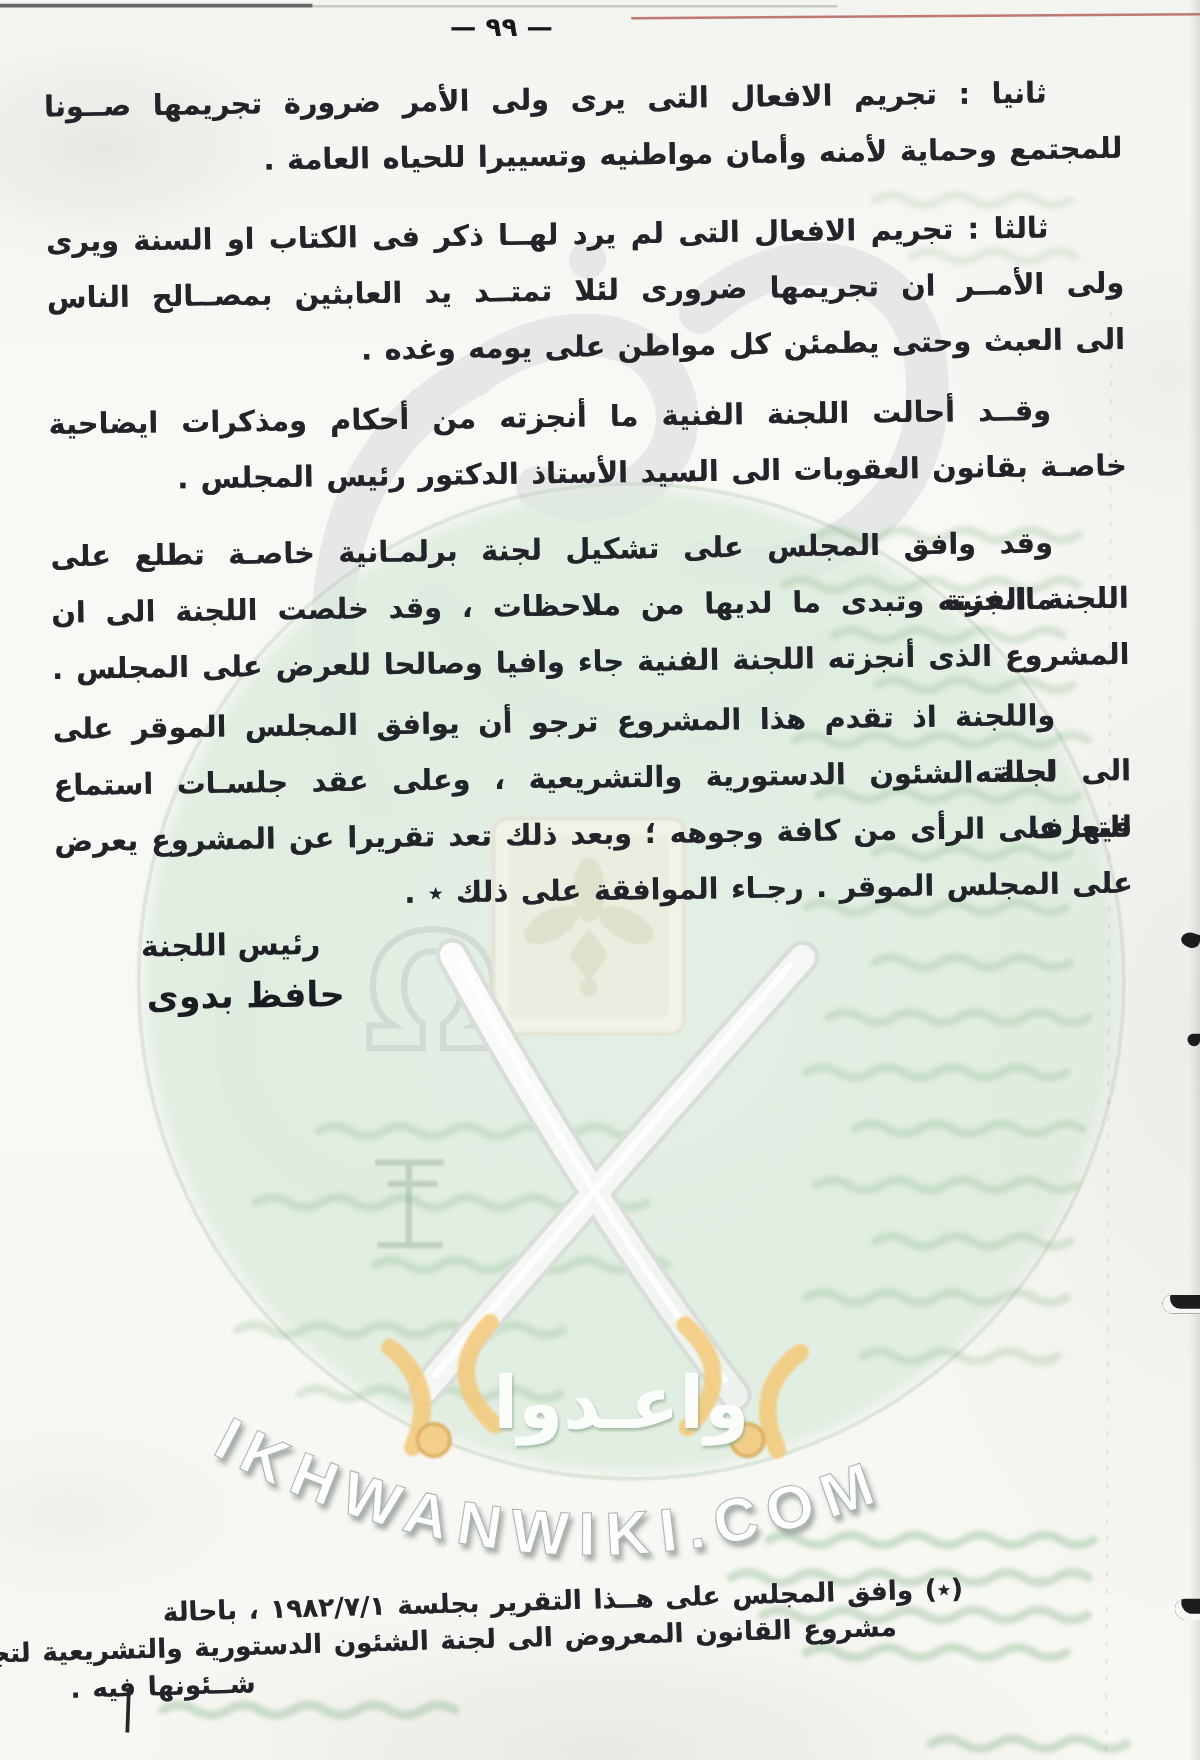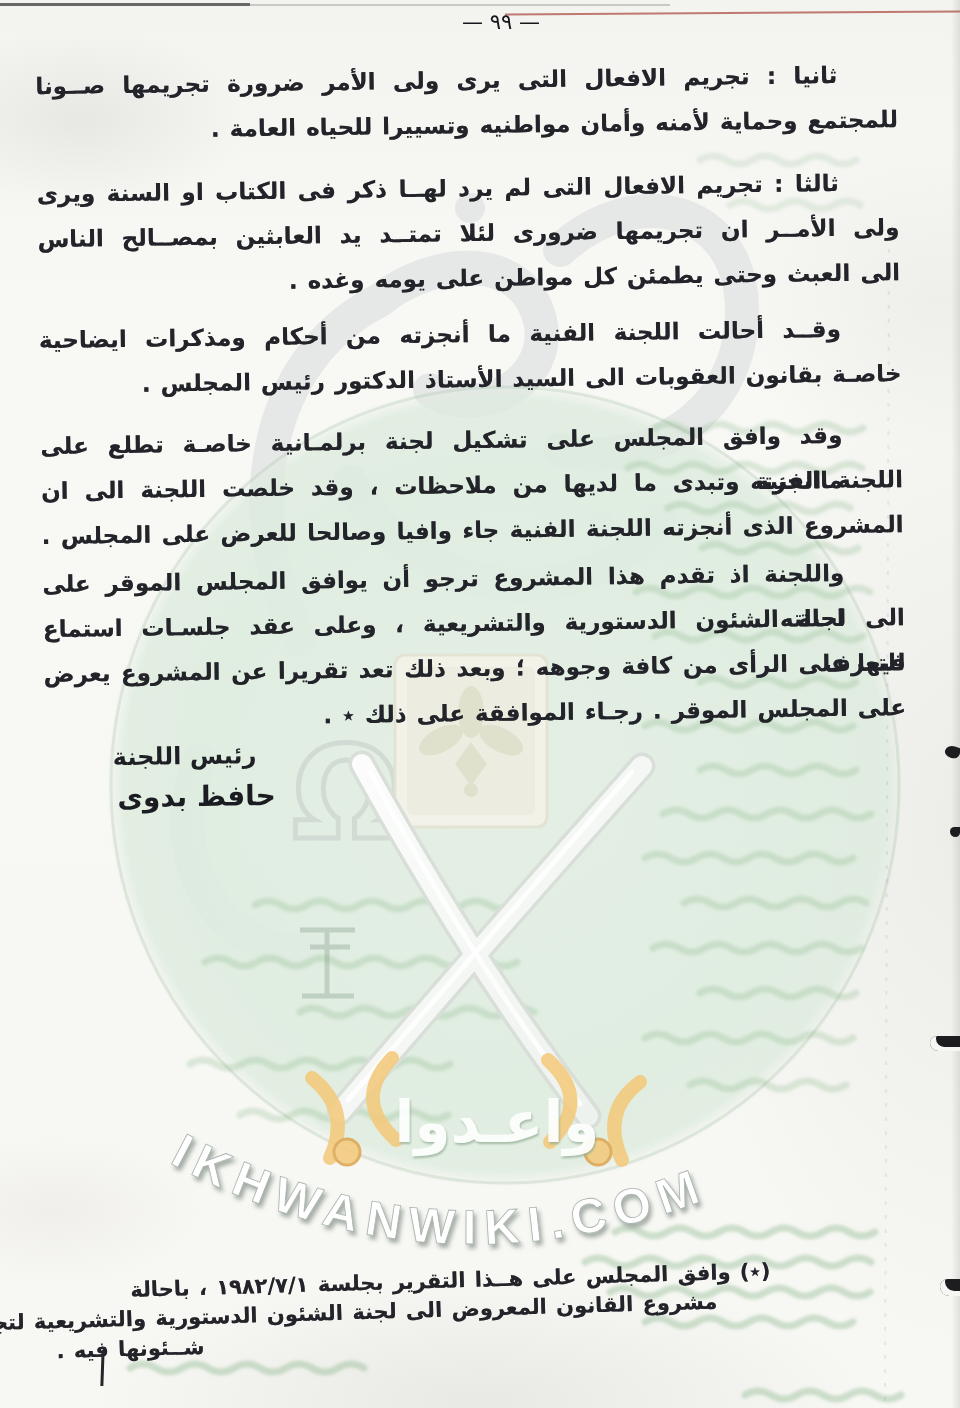--- a/index.html
+++ b/index.html
@@ -15,22 +15,22 @@
       radial-gradient(320px 220px at 935px 300px, rgba(205,205,202,.22), transparent 70%),
       radial-gradient(380px 720px at 958px 820px, rgba(208,210,206,.28), transparent 75%),
       radial-gradient(520px 170px at 480px 1400px, rgba(198,198,194,.30), transparent 75%),
       radial-gradient(220px 110px at 55px 1210px, rgba(214,209,204,.22), transparent 70%),
       linear-gradient(180deg,#f3f3f0 0%,#f8f8f5 22%,#f7f7f3 100%);
   }
   .topline-dark{position:absolute;top:3px;left:0;width:250px;height:3px;background:#3a3a3a;opacity:.75;}
   .topline-dark2{position:absolute;top:4px;left:250px;width:420px;height:2px;background:#777;opacity:.35;}
   .topline-red{position:absolute;top:12px;left:505px;width:455px;height:2px;background:#b35a50;opacity:.8;transform:rotate(-.4deg);}
   .pageno{
-    position:absolute;top:10px;left:360px;width:180px;text-align:right;
-    font-size:21px;font-weight:400;color:#17171b;letter-spacing:4px;
+    position:absolute;top:10px;left:360px;width:180px;text-align:left;
+    font-size:21px;font-weight:700;color:#17171b;letter-spacing:4px;
   }
   .wm,.arch{position:absolute;left:0;top:0;pointer-events:none;}
   .main{position:absolute;inset:0;transform:rotate(-.8deg);transform-origin:480px 700px;}
   .para{position:absolute;left:44px;right:54px;direction:rtl;color:#23242a;
         font-size:23px;font-weight:700;word-spacing:2px;text-shadow:0 0 .5px rgba(30,30,40,.55);}
   .ln{line-height:45px;height:45px;text-align:right;white-space:nowrap;}
   .ln.j{text-align:justify;text-align-last:justify;white-space:normal;}
   .ln.ind{padding-right:60px;}
   .p1{top:58px;}  .p2{top:166px;} .p3{top:312px;} .p4{top:418px;} .p5{top:556px;}
   .sig-title{position:absolute;left:112px;top:738px;font-size:24px;font-weight:700;color:#1f2026;direction:rtl;}

